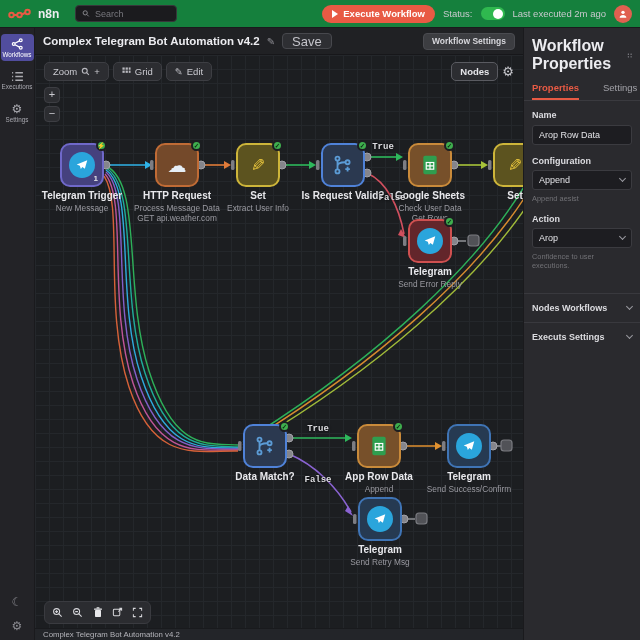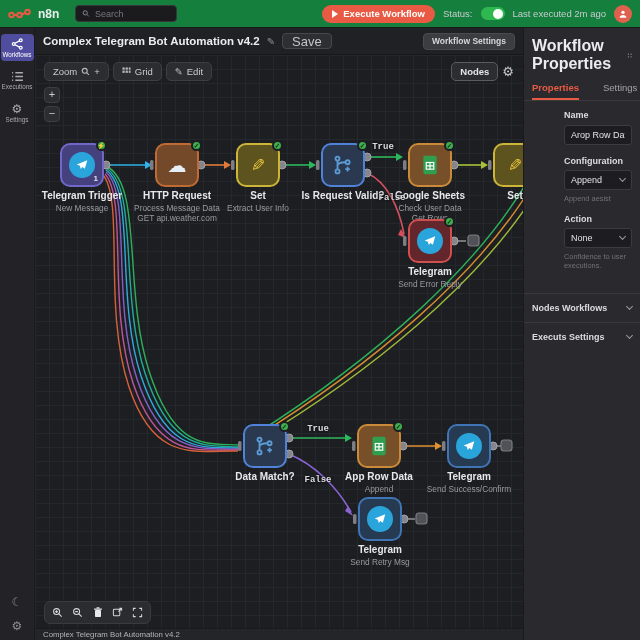--- a/index.html
+++ b/index.html
@@ -95,21 +95,21 @@
     border-top:1px solid #191a1d;}
 
   
   #rpanel { position:absolute; left:523px; top:28px; width:117px; height:612px; background:#2a2a2e;
     border-left:1px solid #1a1a1d; z-index:25;}
   .rp-head { display:flex; align-items:center; justify-content:space-between; padding:9px 8px 6px;}
   .rp-title { color:#ececf0; font-size:16px; font-weight:bold;}
   .rp-tabs { display:flex; border-bottom:1px solid #3a3a3f; padding:0 8px; gap:24px;}
   .rp-tab { font-size:9.5px; color:#a2a2a8; padding:3px 0 5px; cursor:pointer;}
   .rp-tab.active { color:#e85a44; font-weight:bold; border-bottom:2px solid #e85a44;}
-  .rp-body { padding:9px 8px;margin-left:32px; }
+  .rp-body { padding:9px 8px; }
   .f-lbl { color:#dcdce0; font-size:9px; font-weight:bold; margin-bottom:4px;}
   .f-input { width:100%; background:#1d1d21; border:1px solid #3b3b40; border-radius:3px; color:#e2e2e6;
     font-size:9px; height:20px; padding:0 6px; font-family:"Liberation Sans", sans-serif;}
   .f-select { width:100%; background:#1d1d21; border:1px solid #3b3b40; border-radius:3px; color:#e2e2e6;
     font-size:9px; height:20px; padding:0 6px; display:flex; align-items:center; justify-content:space-between; cursor:pointer;}
   .f-help { color:#717176; font-size:7.4px; margin-top:4px;}
   .f-gap { height:11px; }
   .rp-sec { display:flex; align-items:center; justify-content:space-between; padding:9px 8px;
     border-top:1px solid #39393e; cursor:pointer;}
   .rp-sec-lbl { color:#dcdce0; font-size:9px; font-weight:bold;}
@@ -518,21 +518,21 @@
     <div class="f-gap"></div>
     <div class="f-lbl">Configuration</div>
     <div class="f-select">
       <span>Append</span>
       <span class="chev"></span>
     </div>
     <div class="f-help">Append aesist</div>
     <div class="f-gap"></div>
     <div class="f-lbl">Action</div>
     <div class="f-select">
-      <span>None</span>
+      <span>Arop</span>
       <span class="chev"></span>
     </div>
     <div class="f-help">Confidence to user executions.</div>
   </div>
   <div style="height:14px"></div>
   <div class="rp-sec">
     <span class="rp-sec-lbl">Nodes Workflows</span>
     <span class="chev"></span>
   </div>
   <div class="rp-sec">

